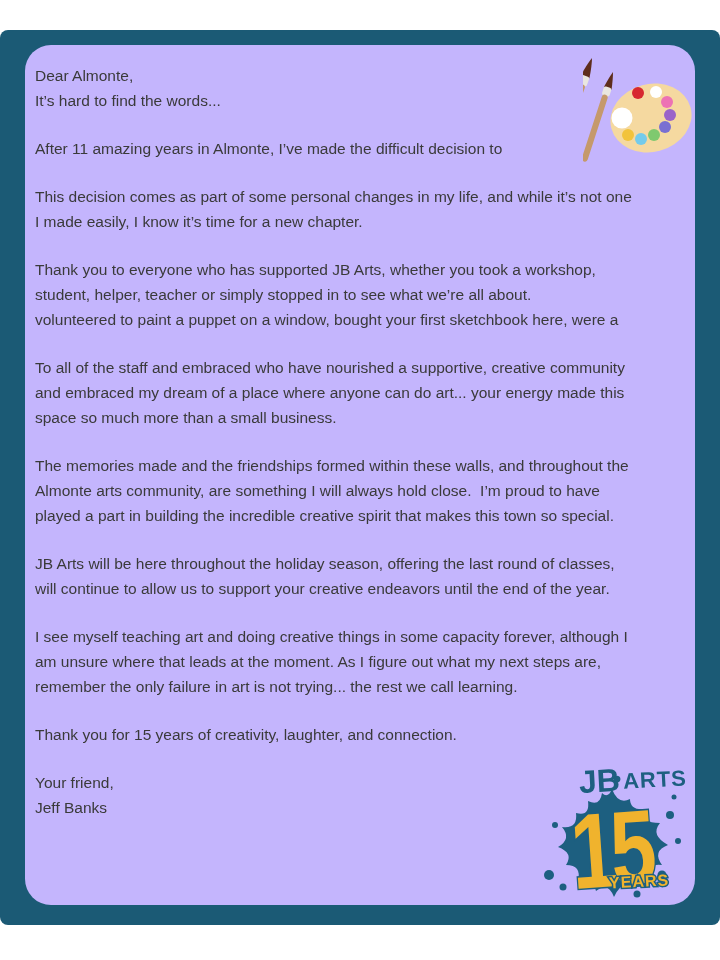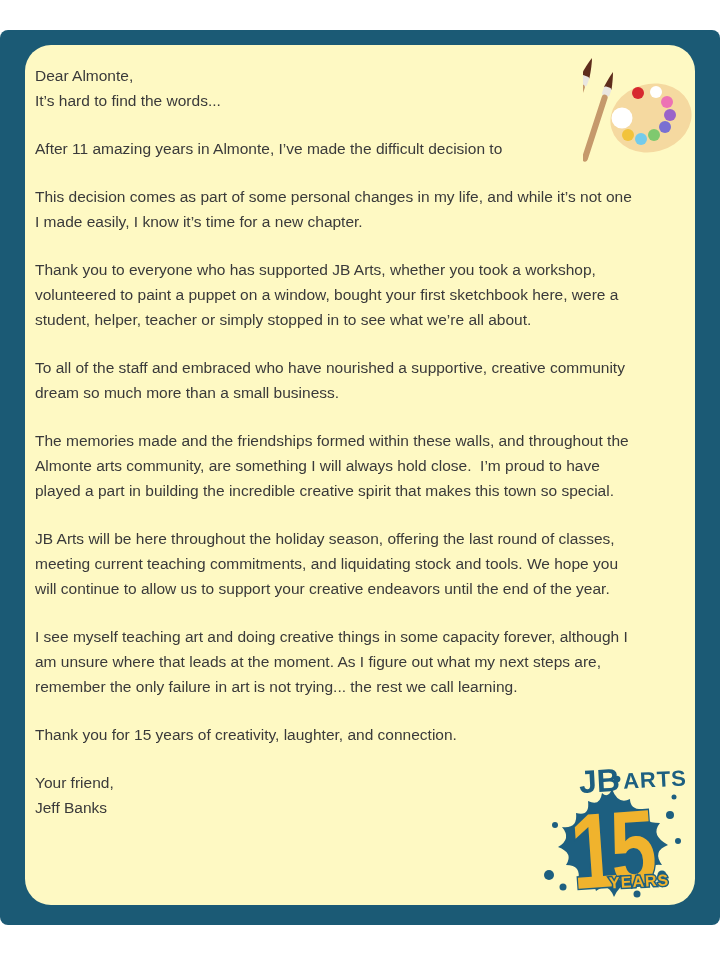--- a/index.html
+++ b/index.html
@@ -8,21 +8,21 @@
     font-family:"Liberation Sans", sans-serif;
     overflow:hidden;
   }
   .page{position:relative;width:720px;height:960px;background:#ffffff;}
   .frame{
     position:absolute;left:0;top:30px;width:720px;height:895px;
     background:var(--frame-color,#1B5A75);border-radius:8px;
   }
   .card{
     position:absolute;left:25px;top:15px;width:670px;height:860px;
-    background:#fef9c3;border-radius:26px;
+    background:#c4b5fd;border-radius:26px;
   }
   .letter{
     position:absolute;left:10px;top:18px;width:660px;
     color:var(--text-color,#3A3A3A);
     font-size:15.5px;line-height:25px;font-weight:400;
   }
   .para{margin:0 0 23px 0;}
   .para:last-child{margin-bottom:7px;}
   .line{white-space:pre;}
   .palette-art{position:absolute;left:558px;top:5px;width:112px;height:118px;}
@@ -43,35 +43,35 @@
         </div>
         <div class="para">
           <div class="line">After 11 amazing years in Almonte, I’ve made the difficult decision to</div>
         </div>
         <div class="para">
           <div class="line">This decision comes as part of some personal changes in my life, and while it’s not one</div>
           <div class="line">I made easily, I know it’s time for a new chapter.</div>
         </div>
         <div class="para">
           <div class="line">Thank you to everyone who has supported JB Arts, whether you took a workshop,</div>
+          <div class="line">student, helper, teacher or simply stopped in to see what we’re all about.</div>
           <div class="line">volunteered to paint a puppet on a window, bought your first sketchbook here, were a</div>
-          <div class="line">student, helper, teacher or simply stopped in to see what we’re all about.</div>
         </div>
         <div class="para">
           <div class="line">To all of the staff and embraced who have nourished a supportive, creative community</div>
-          <div class="line">dream so much more than a small business.</div>
+          <div class="line">and embraced my dream of a place where anyone can do art... your energy made this</div>
+          <div class="line">space so much more than a small business.</div>
         </div>
         <div class="para">
           <div class="line">The memories made and the friendships formed within these walls, and throughout the</div>
           <div class="line">Almonte arts community, are something I will always hold close.  I’m proud to have</div>
           <div class="line">played a part in building the incredible creative spirit that makes this town so special.</div>
         </div>
         <div class="para">
           <div class="line">JB Arts will be here throughout the holiday season, offering the last round of classes,</div>
-          <div class="line">meeting current teaching commitments, and liquidating stock and tools. We hope you</div>
           <div class="line">will continue to allow us to support your creative endeavors until the end of the year.</div>
         </div>
         <div class="para">
           <div class="line">I see myself teaching art and doing creative things in some capacity forever, although I</div>
           <div class="line">am unsure where that leads at the moment. As I figure out what my next steps are,</div>
           <div class="line">remember the only failure in art is not trying... the rest we call learning.</div>
         </div>
         <div class="para">
           <div class="line">Thank you for 15 years of creativity, laughter, and connection.</div>
         </div>

